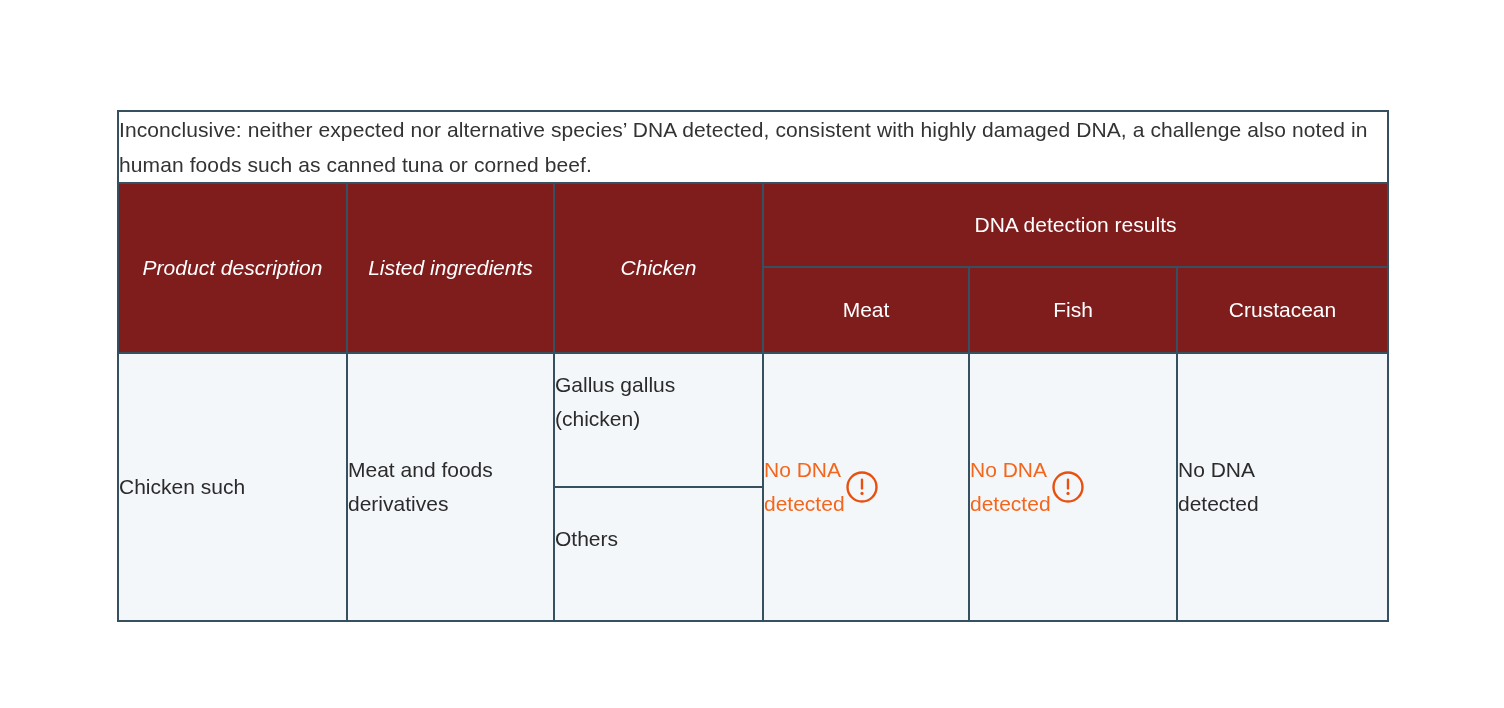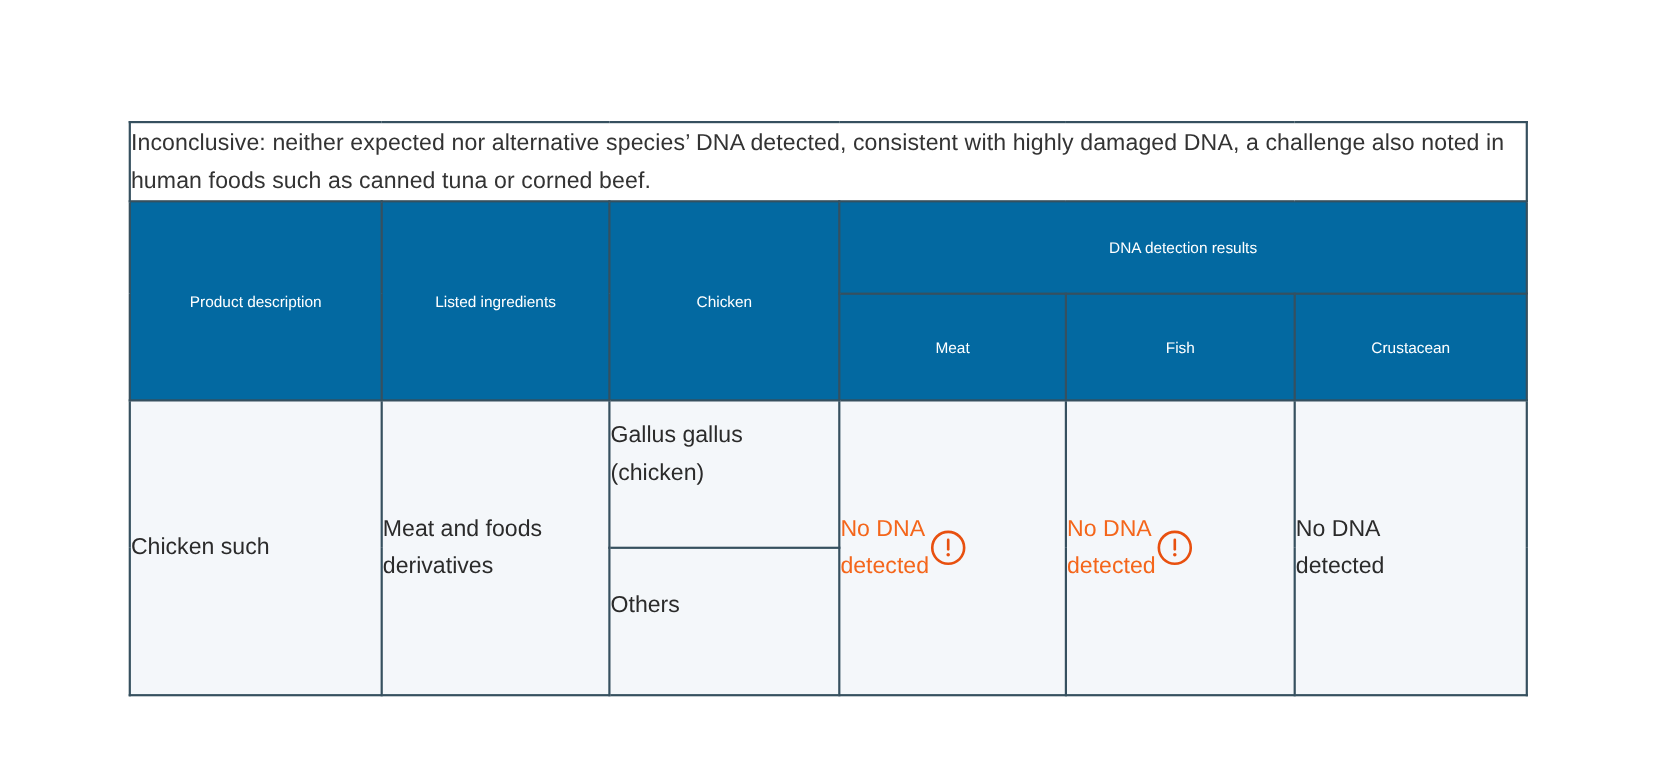--- a/index.html
+++ b/index.html
@@ -47,30 +47,30 @@
   }
   .note-text {
     font-size: 21px;
     line-height: 35px;
     color: #333333;
     letter-spacing: 0.1px;
   }
 
   
   .hdr {
-    background: #0369a1;
+    background: #7f1d1d;
     color: #ffffff;
-    font-size: 14px;
+    font-size: 21px;
     line-height: 30px;
     text-align: center;
     padding: 6px 8px;
   }
-  .hdr-product   { height: 170px; }
+  .hdr-product   { height: 170px; font-style: italic; }
   .hdr-group     { height: 84px; }
-  .hdr-sub       { height: 97px; }
+  .hdr-sub       { height: 86px; }
 
   
   .body-cell {
     background: #f4f7fa;
     color: #2b2b2b;
     font-size: 21px;
     line-height: 34px;
     padding: 10px 18px;
     height: 210px;
   }

